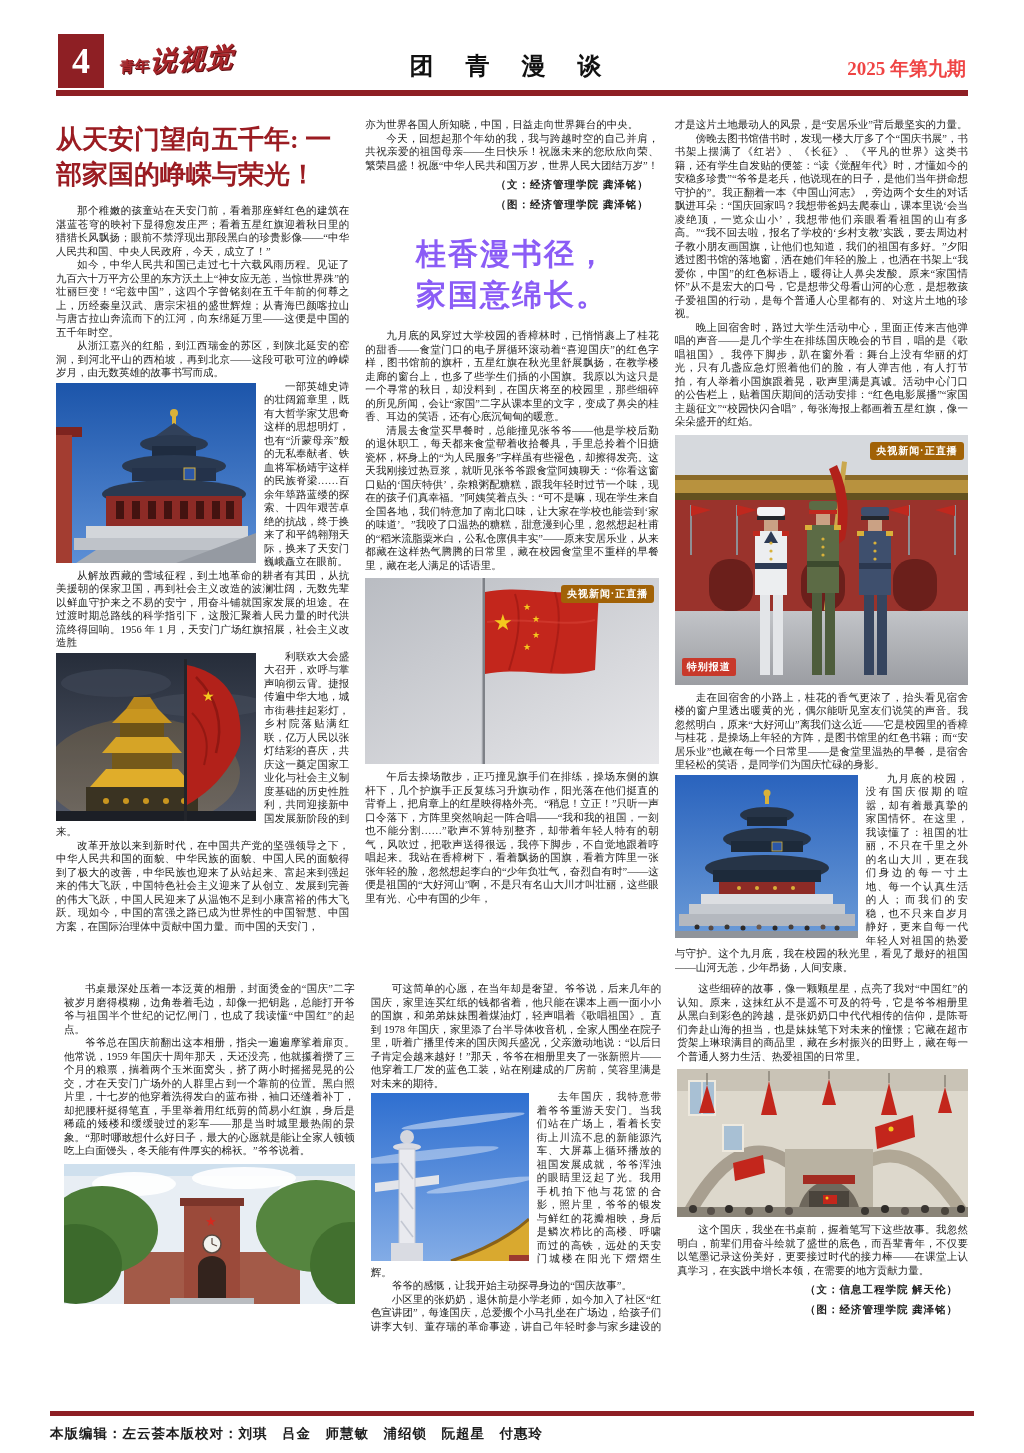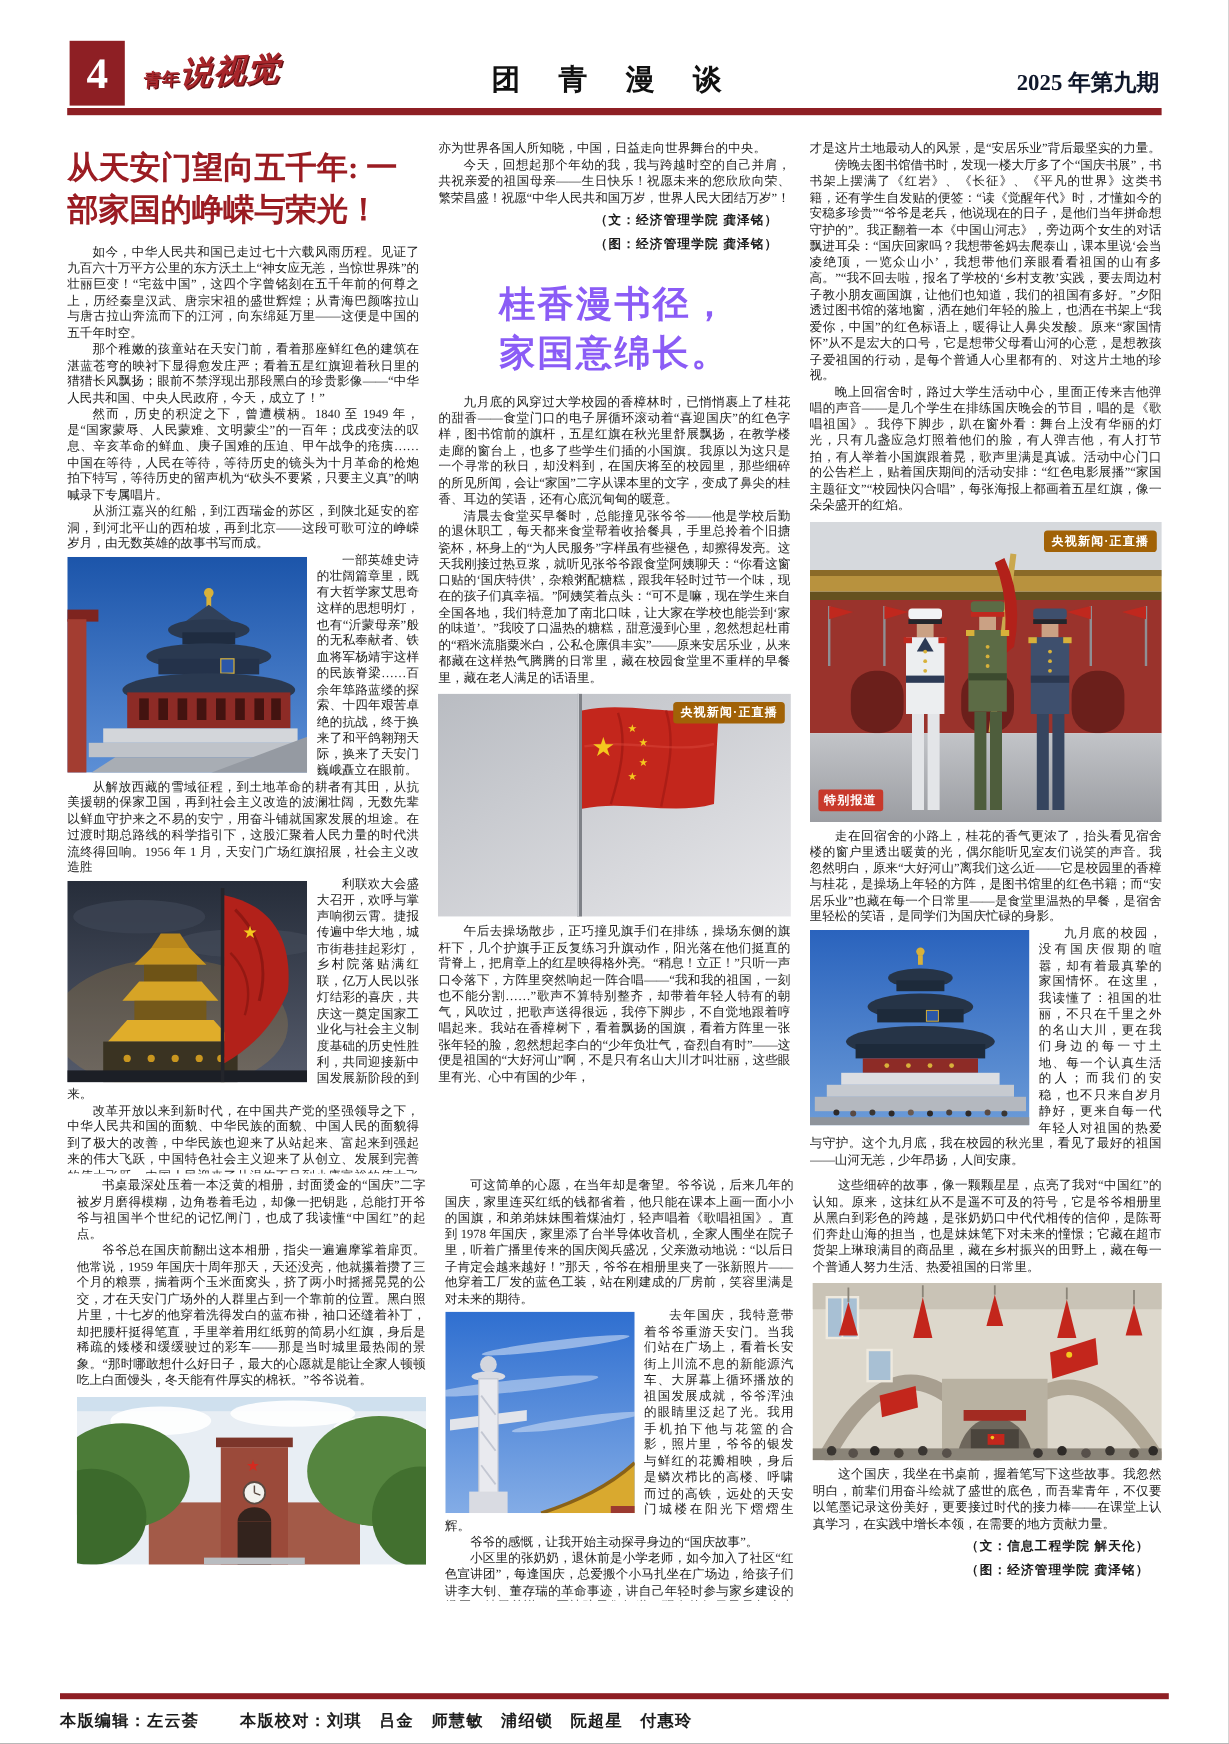--- a/index.html
+++ b/index.html
@@ -8,21 +8,21 @@
   
   .header{position:relative;margin:36px 56px 0 56px;height:54px;border-bottom:6px solid #8e1f24;}
   .pagenum{position:absolute;left:2px;top:-2px;width:46px;height:54px;background:#8e1f24;color:#fff;
            font-size:36px;font-weight:bold;text-align:center;line-height:54px;}
   .masthead{position:absolute;left:64px;top:6px;color:#a8262b;transform:rotate(-3deg) skewX(-6deg);
             text-shadow:1px 1px 0 #5f1013;white-space:nowrap;}
   .mh-s{font-size:15px;font-weight:bold;}
   .mh-b{font-size:27px;font-weight:bold;font-style:italic;letter-spacing:1px;}
   .section-title{position:absolute;left:0;right:0;bottom:8px;text-align:center;font-size:24px;
                  font-weight:bold;letter-spacing:13px;color:#111;}
-  .issue{position:absolute;right:2px;bottom:8px;font-size:19px;font-weight:bold;color:#0f172a;}
+  .issue{position:absolute;right:2px;bottom:8px;font-size:19px;font-weight:bold;color:#ef4444;}
   
   .main{display:flex;gap:16px;padding:22px 56px 0 56px;height:860px;overflow:hidden;}
   .col{width:296px;overflow:hidden;}
   p{margin:0;font-size:10.5px;line-height:13.5px;text-align:justify;text-indent:2em;}
   p.noindent{text-indent:0;}
   .byline{text-align:right;font-weight:bold;text-indent:0;margin:6px 10px 0 0;font-size:10.5px;letter-spacing:1px;}
   .headline1{color:#9b1c22;font-size:26px;line-height:35px;font-weight:bold;margin:4px 0 12px 0;}
   .headline2{color:#8b5cf6;font-size:30px;line-height:41px;font-weight:bold;text-align:center;margin:22px 0 14px 0;}
   .headline2 span{display:block;letter-spacing:2px;}
   figure{margin:6px 0;position:relative;overflow:hidden;padding:0;}
@@ -37,43 +37,42 @@
   
   .banner{margin:14px 56px 8px 56px;border:1px solid #b9b2a8;position:relative;padding:13px 0;}
   .banner h2{margin:0;text-align:center;color:#9b1c22;font-size:31px;font-weight:bold;letter-spacing:3px;}
   .corner{position:absolute;width:9px;height:9px;border:1px solid #a39a8e;background:#fff;}
   .c-tl{left:-5px;top:-5px;} .c-tr{right:-5px;top:-5px;} .c-bl{left:-5px;bottom:-5px;} .c-br{right:-5px;bottom:-5px;}
   
   .bottom{display:flex;gap:16px;padding:4px 56px 0 64px;height:352px;overflow:hidden;}
   
   .footer{position:absolute;left:50px;right:50px;bottom:10px;}
   .footer-rule{height:5px;background:#8e1f24;}
-  .footer-text{margin-top:9px;font-weight:bold;font-size:13.5px;display:flex;gap:34px;letter-spacing:1px;}
+  .footer-text{margin-top:9px;font-weight:bold;font-size:13.5px;display:flex;letter-spacing:1px;}
 </style>
 </head>
 <body>
 
 <div class="page">
 
   <div class="header">
     <div class="pagenum">4</div>
     <div class="masthead">
       <span class="mh-s">青年</span><span class="mh-b">说视觉</span>
     </div>
     <div class="section-title">团 青 漫 谈</div>
     <div class="issue">2025 年第九期</div>
   </div>
 
   <div class="main">
 
     <div class="col">
       <h1 class="headline1">从天安门望向五千年: 一部家国的峥嵘与荣光！</h1>
+      <p>那个稚嫩的孩童站在天安门前，看着那座鲜红色的建筑在湛蓝苍穹的映衬下显得愈发庄严；看着五星红旗迎着秋日里的猎猎长风飘扬；眼前不禁浮现出那段黑白的珍贵影像——“中华人民共和国、中央人民政府，今天，成立了！”</p>
       <p>如今，中华人民共和国已走过七十六载风雨历程。见证了九百六十万平方公里的东方沃土上“神女应无恙，当惊世界殊”的壮丽巨变！“宅兹中国”，这四个字曾铭刻在五千年前的何尊之上，历经秦皇汉武、唐宗宋祖的盛世辉煌；从青海巴颜喀拉山与唐古拉山奔流而下的江河，向东绵延万里——这便是中国的五千年时空。</p>
-      <p>那个稚嫩的孩童站在天安门前，看着那座鲜红色的建筑在湛蓝苍穹的映衬下显得愈发庄严；看着五星红旗迎着秋日里的猎猎长风飘扬；眼前不禁浮现出那段黑白的珍贵影像——“中华人民共和国、中央人民政府，今天，成立了！”</p>
-      <p>然而，历史的积淀之下，曾遭横柄。1840 至 1949 年，是“国家蒙辱、人民蒙难、文明蒙尘”的一百年；戊戌变法的叹息、辛亥革命的鲜血、庚子国难的压迫、甲午战争的疮痍……中国在等待，人民在等待，等待历史的镜头为十月革命的枪炮拍下特写，等待历史的留声机为“砍头不要紧，只要主义真”的呐喊录下专属唱片。</p>
       <p>从浙江嘉兴的红船，到江西瑞金的苏区，到陕北延安的窑洞，到河北平山的西柏坡，再到北京——这段可歌可泣的峥嵘岁月，由无数英雄的故事书写而成。</p>
 
       <figure class="fl" style="width:200px;height:180px;">
         <svg viewBox="0 0 200 180" preserveAspectRatio="none">
           <defs>
               <linearGradient id="sky1" x1="0" y1="0" x2="0" y2="1">
             <stop offset="0" stop-color="#1c55aa"></stop>
                 <stop offset="1" stop-color="#5c8fd6"></stop>
               </linearGradient>
             </defs>

